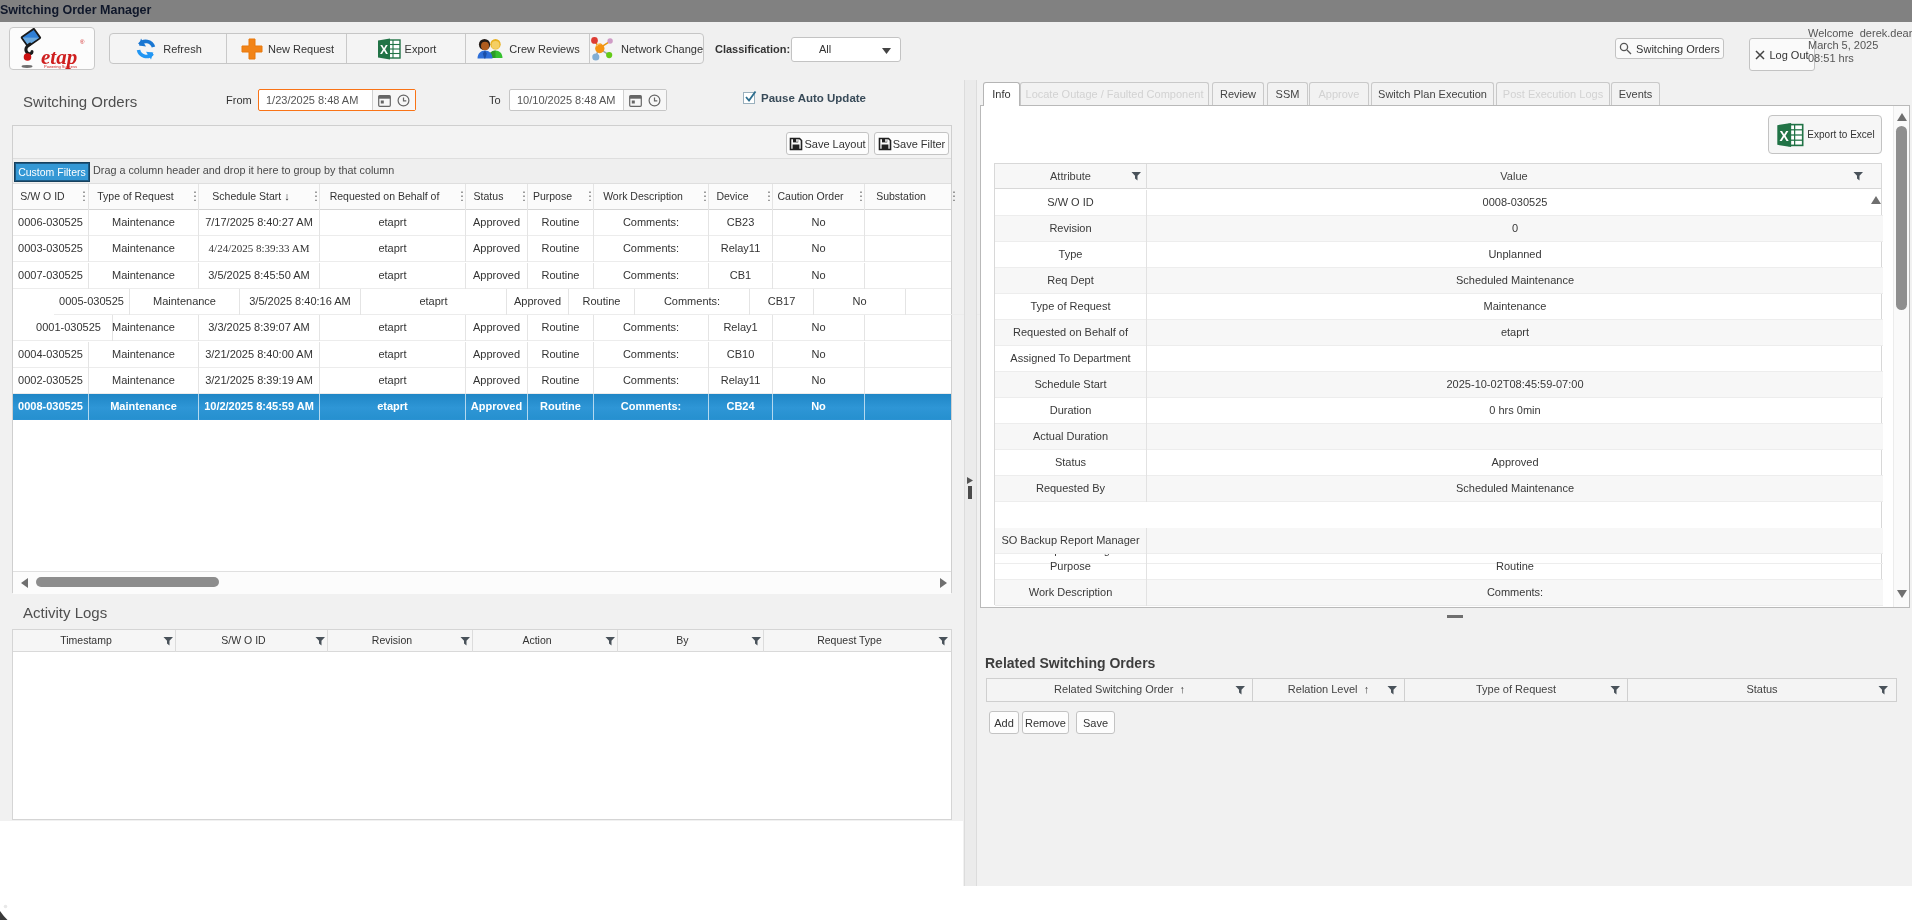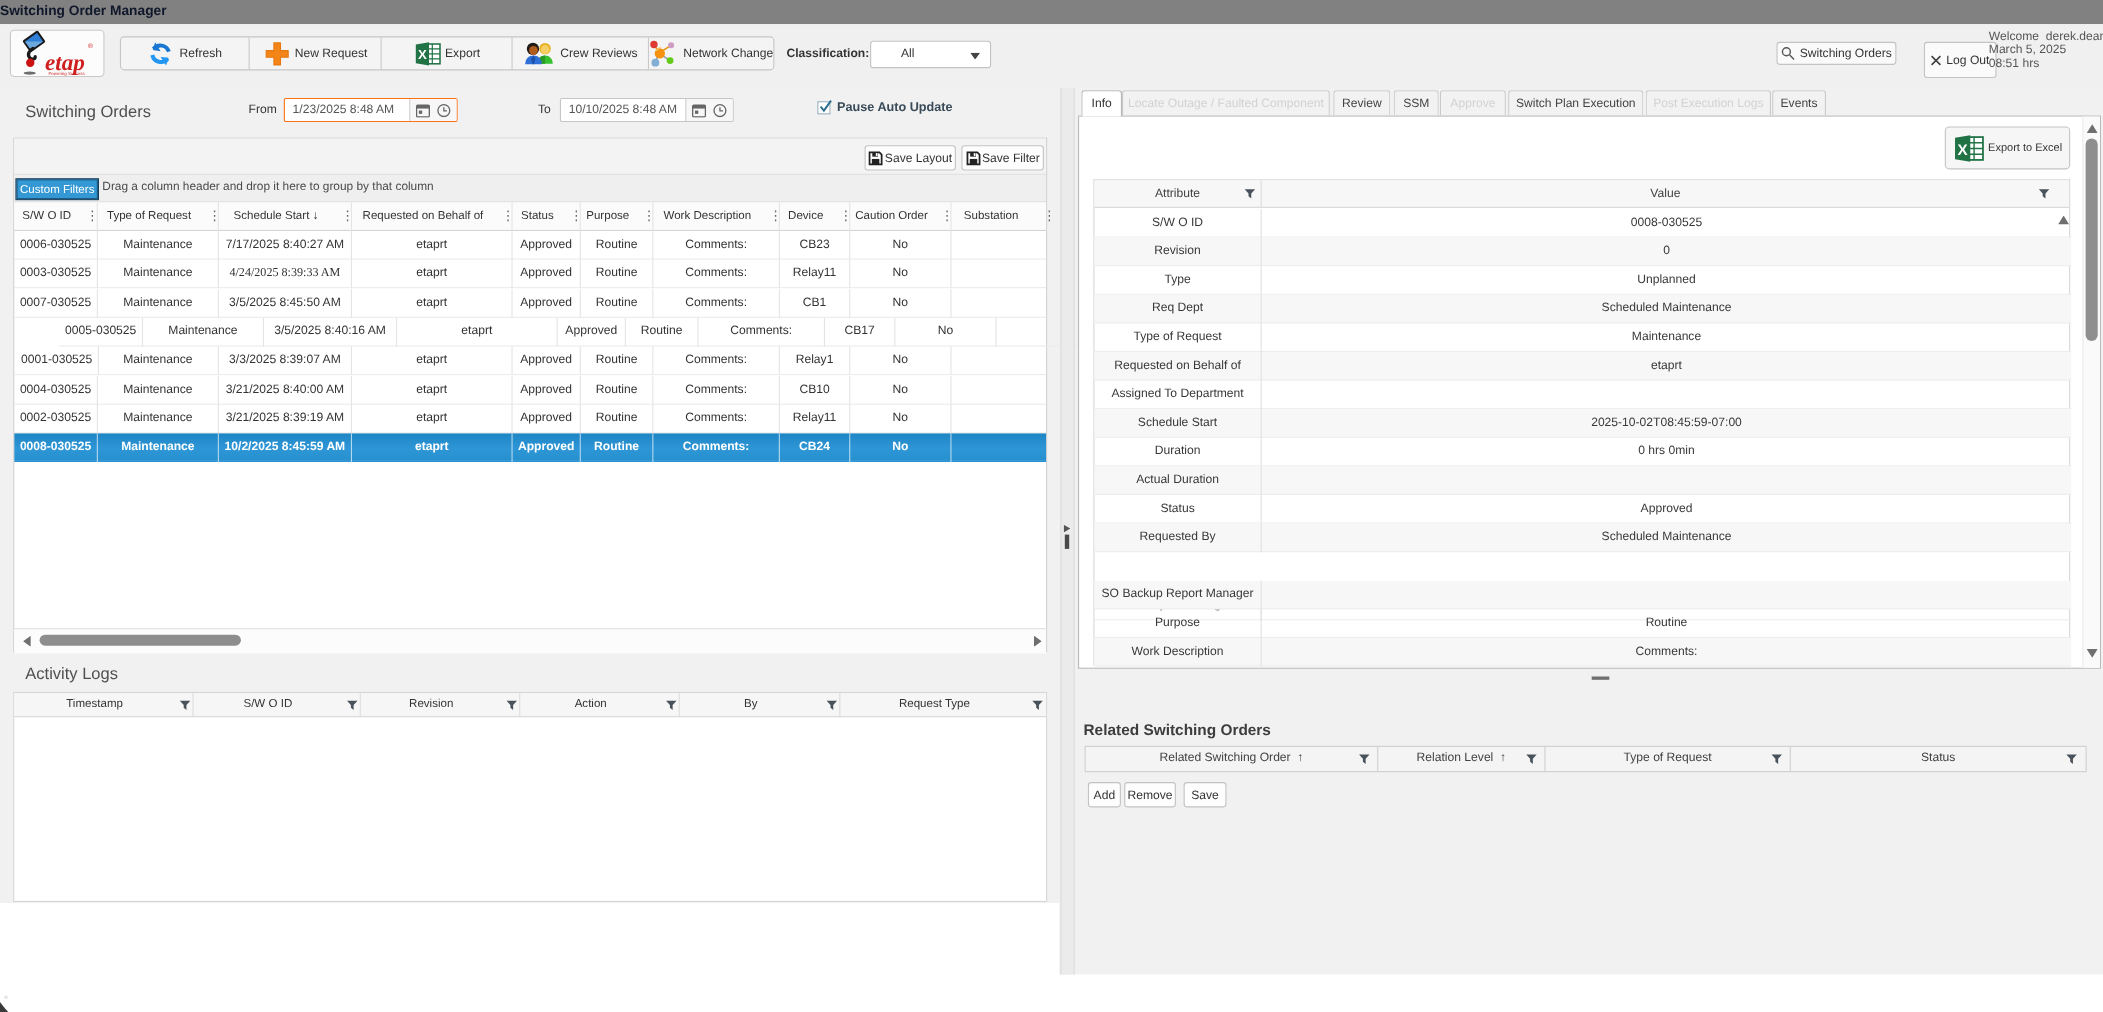--- a/index.html
+++ b/index.html
@@ -257,21 +257,21 @@
       <div class="gcell" style="left:186px;width:121px;">3/5/2025 8:40:16 AM</div>
       <div class="gcell" style="left:307px;width:146px;">etaprt</div>
       <div class="gcell" style="left:453px;width:62px;">Approved</div>
       <div class="gcell" style="left:515px;width:66px;">Routine</div>
       <div class="gcell" style="left:581px;width:115px;">Comments:</div>
       <div class="gcell" style="left:696px;width:64px;">CB17</div>
       <div class="gcell" style="left:760px;width:92px;">No</div>
       <div class="gcell" style="left:852px;width:88px;border-right:none;"></div>
     </div>
   <div class="grow" style="top:189.2px;">
-      <div class="gcell" style="left:1px;width:76px;">0001-030525</div>
+      <div class="gcell" style="left:12px;width:88px;">0001-030525</div>
       <div class="gcell" style="left:76px;width:110px;">Maintenance</div>
       <div class="gcell" style="left:186px;width:121px;">3/3/2025 8:39:07 AM</div>
       <div class="gcell" style="left:307px;width:146px;">etaprt</div>
       <div class="gcell" style="left:453px;width:62px;">Approved</div>
       <div class="gcell" style="left:515px;width:66px;">Routine</div>
       <div class="gcell" style="left:581px;width:115px;">Comments:</div>
       <div class="gcell" style="left:696px;width:64px;">Relay1</div>
       <div class="gcell" style="left:760px;width:92px;">No</div>
       <div class="gcell" style="left:852px;width:88px;border-right:none;"></div>
     </div>

